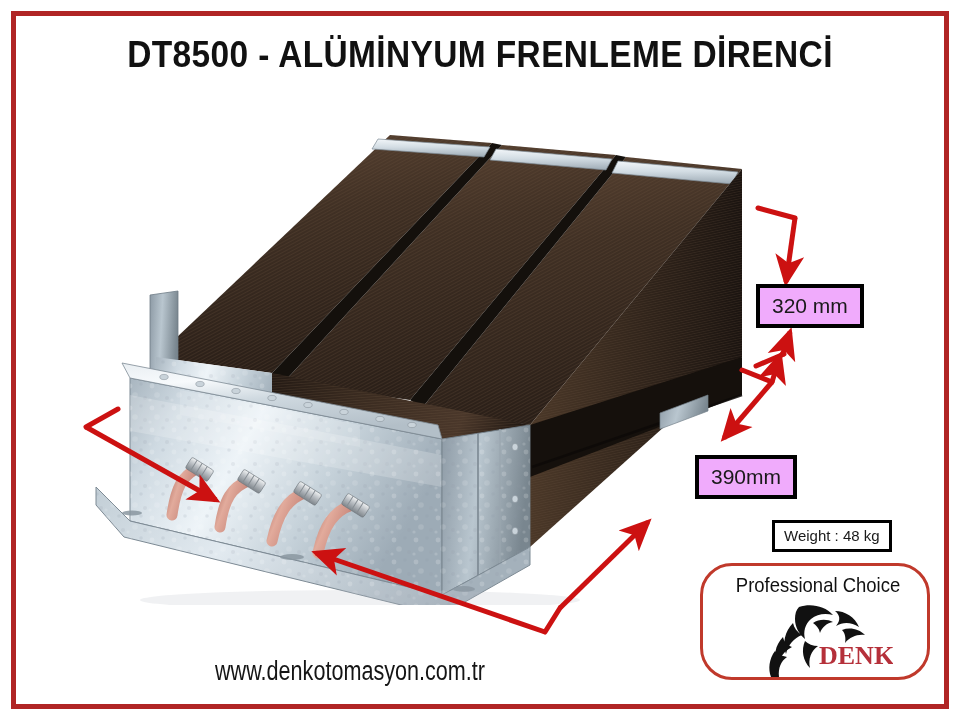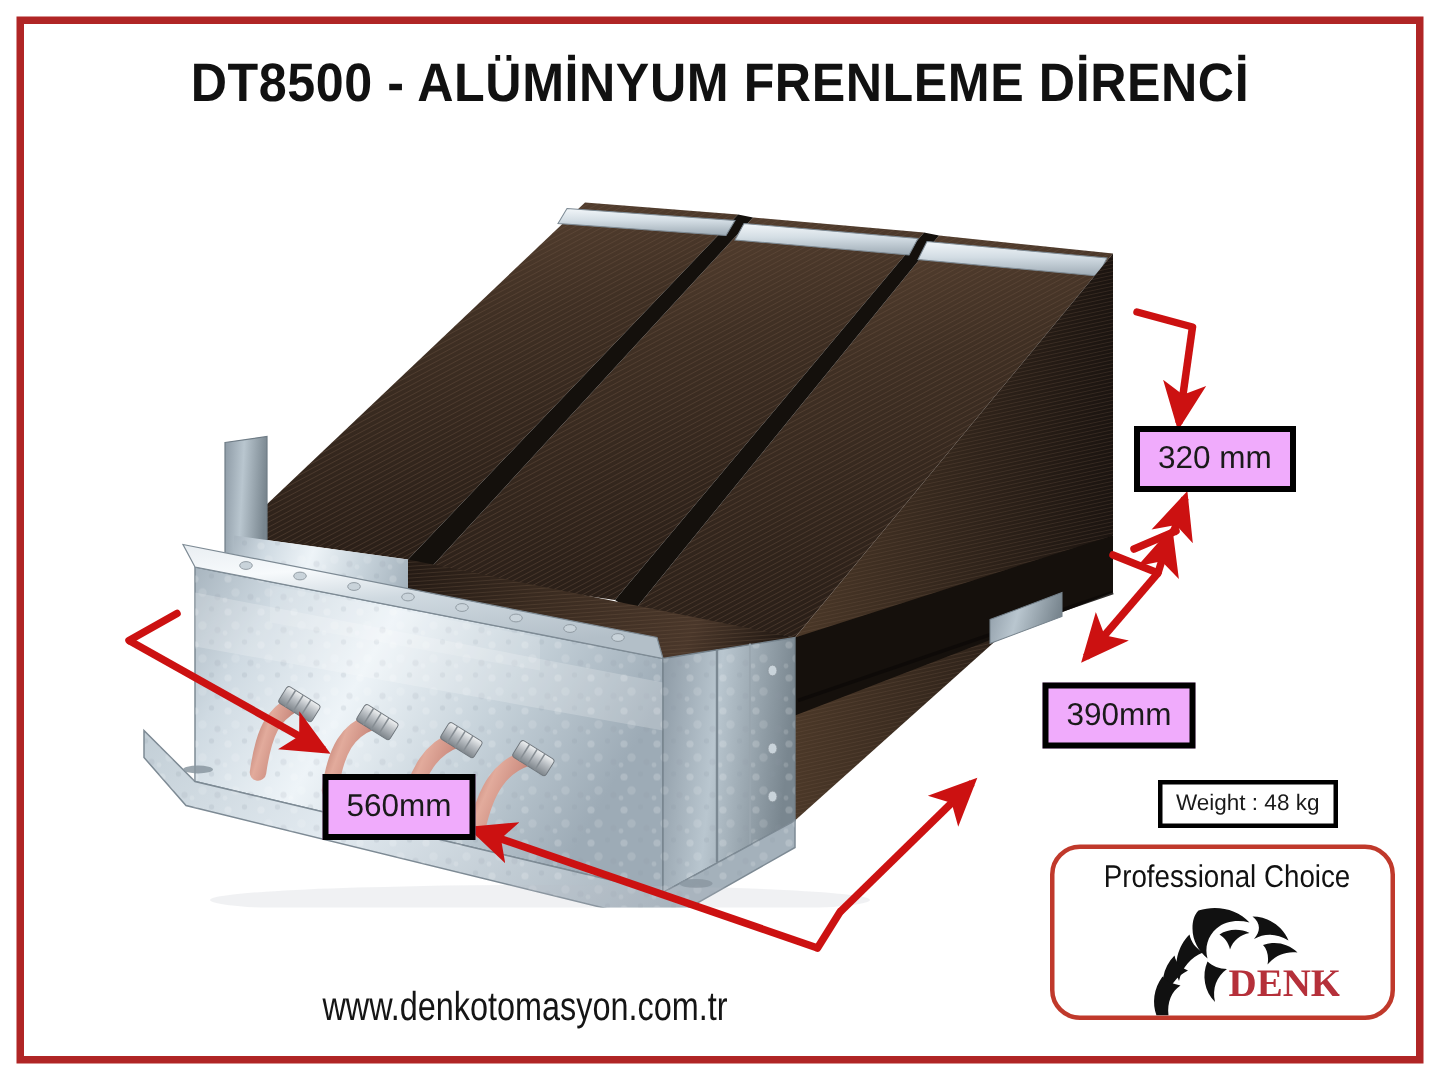--- a/index.html
+++ b/index.html
@@ -96,21 +96,21 @@
 
   
   #badge {
     position: absolute;
     left: 700px;
     top: 563px;
     width: 230px;
     height: 117px;
     background: #ffffff;
     border: 3px solid #c0392b;
-    border-radius: 20px;
+    border-radius: 32px;
     box-sizing: border-box;
   }
   #badge-title {
     position: absolute;
     left: 0;
     top: 7px;
     width: 230px;
     text-align: center;
     font-family: "Liberation Sans Narrow", "Liberation Sans", sans-serif;
     font-size: 21px;
@@ -393,21 +393,20 @@
       <path d="M118,409 L86,427" stroke-linecap="round"></path>
       <path d="M86,427 L216,500" marker-end="url(#ah)"></path>
     </g>
     <g stroke="#cc1111" stroke-width="5" fill="none">
       <path d="M545,632 L316,553" marker-end="url(#ah)"></path>
     </g>
   </svg>
 
   <div class="dim-box" id="dim-height">320 mm</div>
   <div class="dim-box" id="dim-depth">390mm</div>
-  <div class="dim-box" id="dim-width">560mm</div>
 
   <div id="weight-box">Weight : 48 kg</div>
 
   <div id="badge">
     <div id="badge-title">Professional Choice</div>
     <svg id="badge-logo" viewBox="0 0 148 76" xmlns="http://www.w3.org/2000/svg">
 
       <g fill="#111111">
         <path d="M54,6 C66,2 80,5 88,14 C80,12 72,13 66,18 C60,23 58,31 60,38
                  C54,33 50,26 50,18 C50,13 51,9 54,6 Z"></path>

